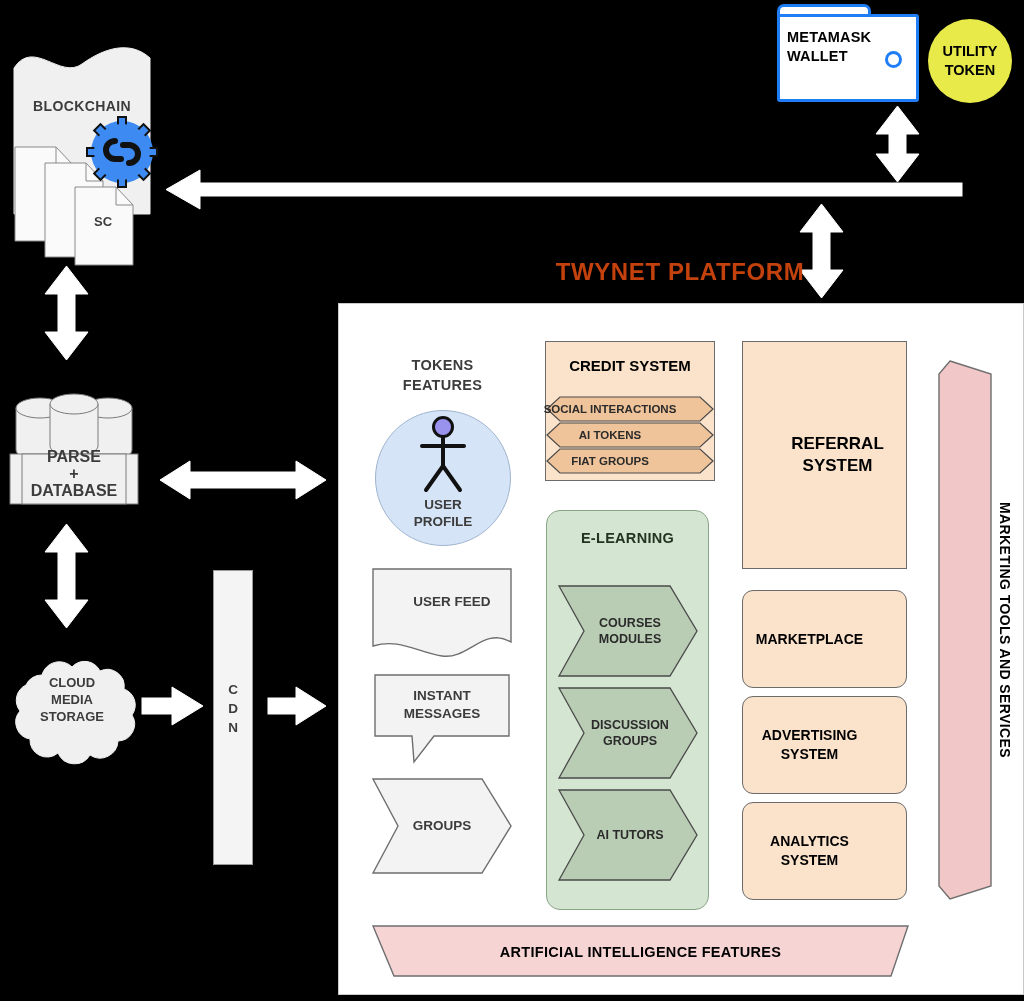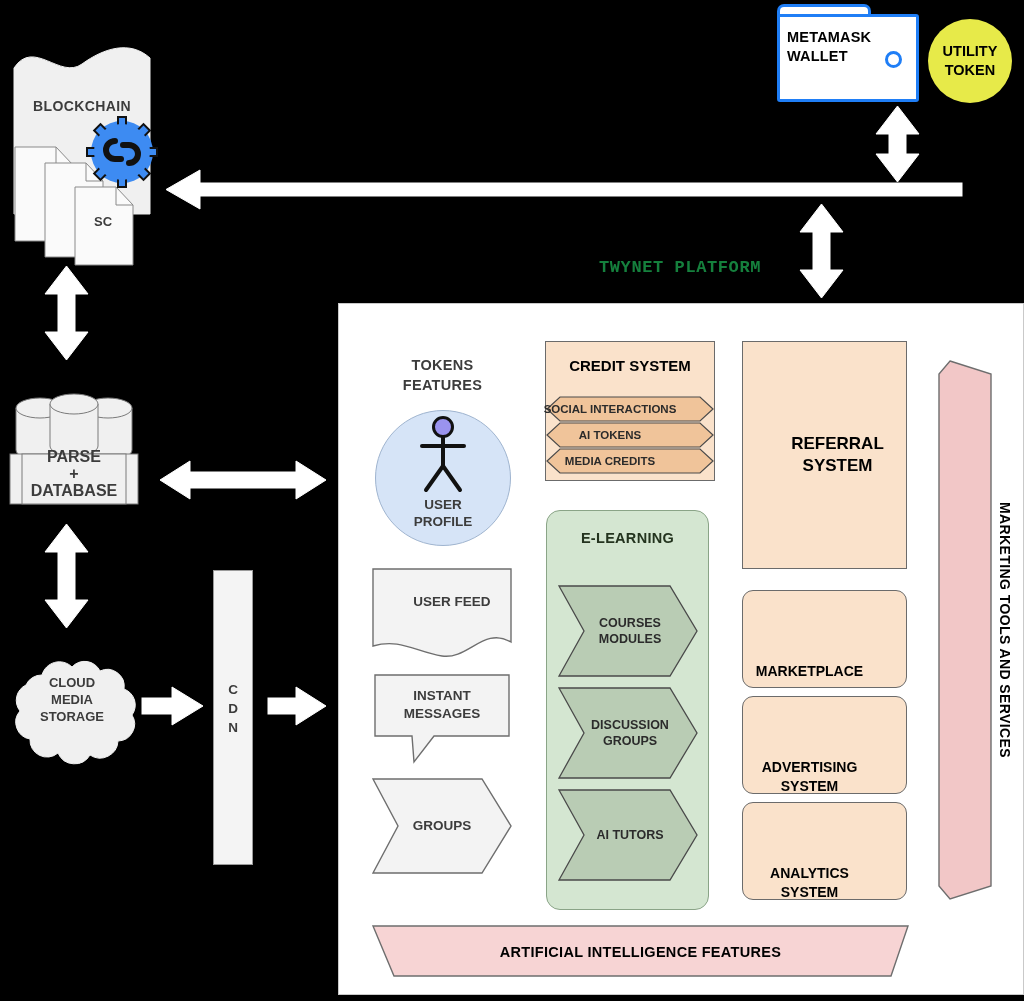--- a/index.html
+++ b/index.html
@@ -45,22 +45,22 @@
 
   
   #cdn-bar{left:213px;top:570px;width:40px;height:295px;background:#f4f4f4;
     border:1px solid #9a9a9a;box-sizing:border-box;}
   #cdn-label{left:213px;top:680px;width:40px;font-size:13.5px;font-weight:bold;
     color:#3c3c3c;line-height:19px;}
 
   
   #platform-panel{left:338px;top:303px;width:686px;height:692px;background:#fff;
     border:1px solid #c9c9c9;box-sizing:border-box;}
-  #platform-title{left:480px;top:258px;width:400px;font-size:17px;font-weight:bold;
-    color:#15803d;letter-spacing:.6px;font-family:Liberation Mono, monospace;}
+  #platform-title{left:480px;top:258px;width:400px;font-size:24px;font-weight:bold;
+    color:#c2410c;letter-spacing:.6px;}
 
   
   #social-features-title{left:370px;top:355px;width:145px;font-size:14.5px;font-weight:bold;
     color:#3c3c3c;line-height:20px;letter-spacing:.3px;}
   #user-profile-circle{left:375px;top:410px;width:136px;height:136px;border-radius:50%;
     background:#d6e4f7;border:1px solid #9fb4cf;box-sizing:border-box;}
   #user-profile-label{left:396px;top:496px;width:94px;font-size:13.5px;font-weight:bold;
     color:#3c3c3c;line-height:17px;}
   #stick-figure{left:413px;top:416px;width:60px;height:78px;}
   #user-feed-shape{left:372px;top:568px;width:140px;height:92px;}
@@ -89,21 +89,21 @@
     color:#2b2b2b;text-align:center;line-height:16px;}
 
   
   #referral-box{left:742px;top:341px;width:165px;height:228px;background:#fae2cb;
     border:1px solid #6b6b6b;box-sizing:border-box;}
   #referral-label{left:742px;top:433px;width:191px;font-size:17px;font-weight:bold;
     color:#000;line-height:22px;}
   .ocard{position:absolute;left:742px;width:165px;background:#fae2cb;
     border:1px solid #6b6b6b;border-radius:11px;box-sizing:border-box;}
   .ocard-label{position:absolute;left:742px;width:135px;font-size:14px;font-weight:bold;
-    color:#000;text-align:center;line-height:19px;margin-top:32px;}
+    color:#000;text-align:center;line-height:19px;}
 
   
   #marketing-panel{left:938px;top:360px;width:54px;height:540px;}
   #marketing-label{position:absolute;left:795px;top:622px;width:420px;font-size:14px;
     font-weight:bold;color:#000;text-align:center;letter-spacing:.4px;
     transform:rotate(90deg);transform-origin:center center;}
 
   
   #ai-features-shape{left:372px;top:925px;width:537px;height:52px;}
   #ai-features-label{left:372px;top:944px;width:537px;font-size:14.5px;font-weight:bold;
@@ -311,21 +311,21 @@
       <polygon points="14,1 154,1 167,13 154,25 14,25 1,13" fill="#f0c49a" stroke="#4a4a4a" stroke-width="1.2"></polygon>
     </svg>
     <div class="credit-hex-label" style="top: 403px;">SOCIAL INTERACTIONS</div>
     <svg class="credit-hex" viewBox="0 0 168 26" style="top: 422px;">
       <polygon points="14,1 154,1 167,13 154,25 14,25 1,13" fill="#f0c49a" stroke="#4a4a4a" stroke-width="1.2"></polygon>
     </svg>
     <div class="credit-hex-label" style="top: 429px;">AI TOKENS</div>
     <svg class="credit-hex" viewBox="0 0 168 26" style="top: 448px;">
       <polygon points="14,1 154,1 167,13 154,25 14,25 1,13" fill="#f0c49a" stroke="#4a4a4a" stroke-width="1.2"></polygon>
     </svg>
-    <div class="credit-hex-label" style="top: 455px;">MEDIA CREDITS</div>
+    <div class="credit-hex-label" style="top: 455px;">FIAT GROUPS</div>
   </div>
 
 <div class="abs" id="elearning-box"></div>
 <div class="abs ctr" id="elearning-title">E-LEARNING</div>
 <div id="elearning-container">
     <svg class="el-chev" viewBox="0 0 140 92" style="top: 585px;">
       <polygon points="1,1 112,1 139,46 112,91 1,91 26,46" fill="#b9ccb4" stroke="#4a4a4a" stroke-width="1.3"></polygon>
     </svg>
     <div class="el-chev-label" style="top: 615px;">
       <div>COURSES</div>

